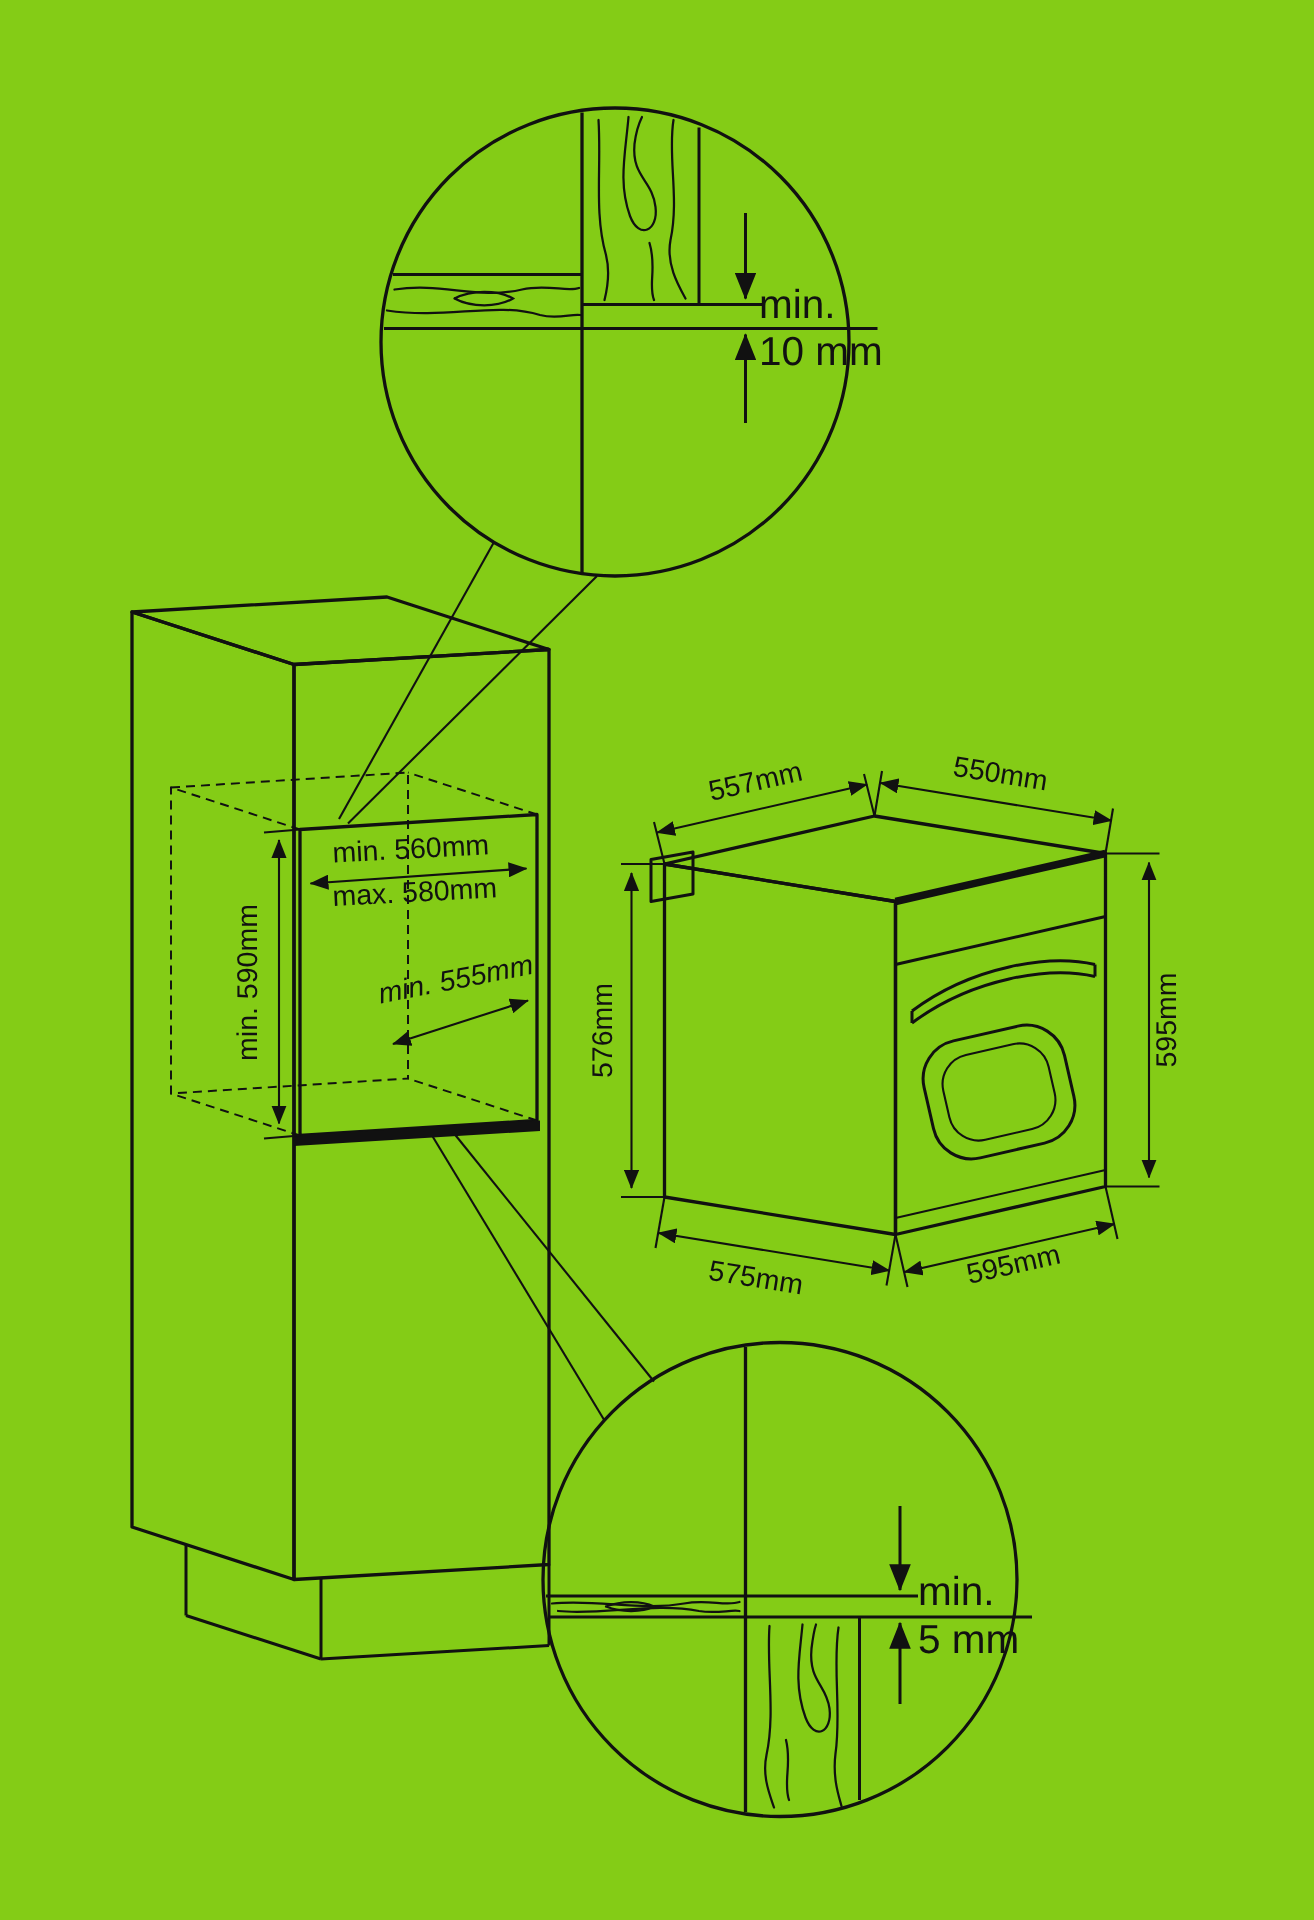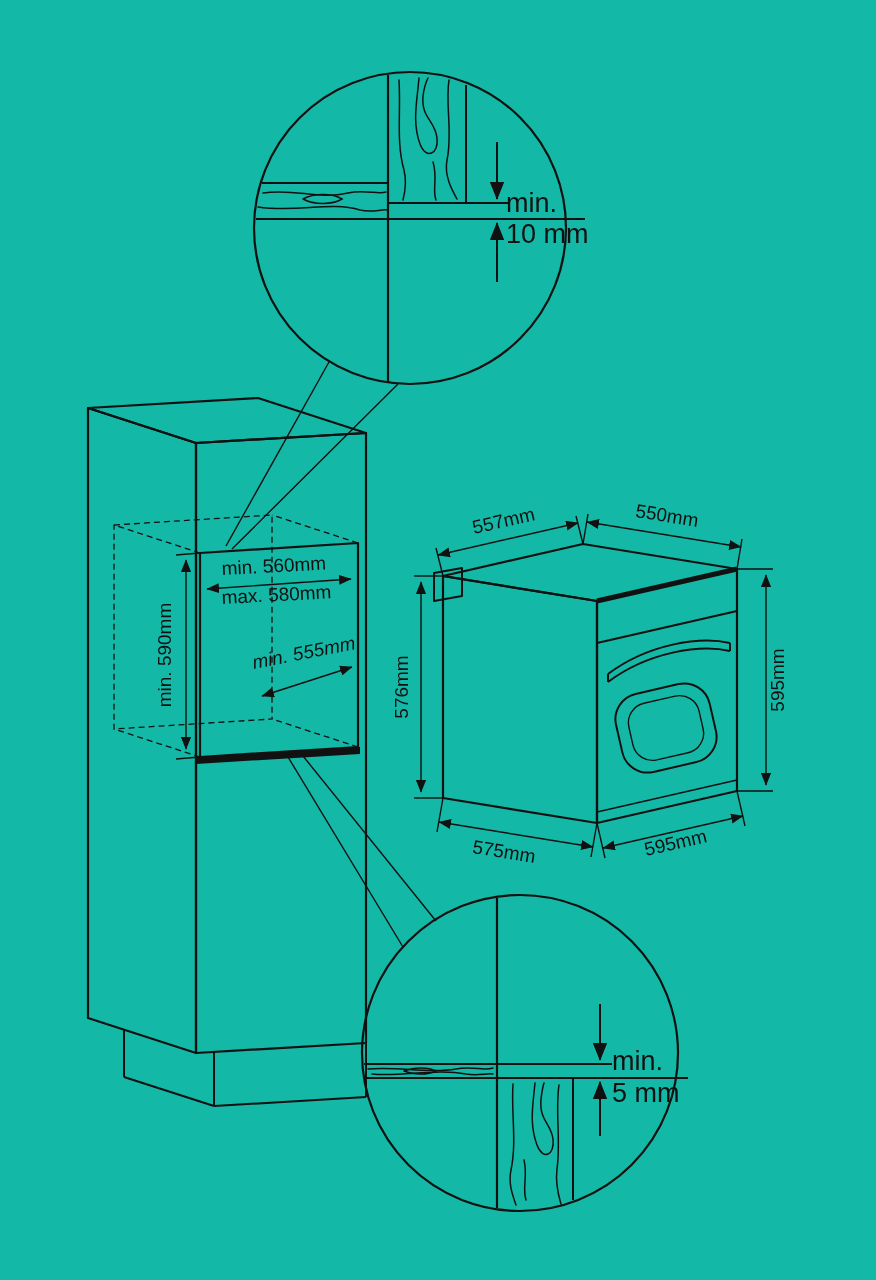--- a/index.html
+++ b/index.html
@@ -1,16 +1,16 @@
 <!DOCTYPE html>
 <html><head>
 <meta charset="utf-8">
 <style>
   html,body{margin:0;padding:0;background:#ffffff;}
-  .page{width:876px;height:1280px;position:relative;background:#14b8a6;overflow:hidden;}
+  .page{width:876px;height:1280px;position:relative;background:#84cc16;overflow:hidden;}
   svg{display:block;}
   .ln{stroke:#111;stroke-width:2;fill:none;stroke-linejoin:round;}
   .ln22{stroke:#111;stroke-width:2.2;fill:none;stroke-linejoin:round;}
   .ln-thick{stroke:#111;stroke-width:5;fill:none;}
   .thin{stroke:#111;stroke-width:1.4;fill:none;}
   .dash{stroke:#111;stroke-width:1.3;fill:none;stroke-dasharray:6 4;}
   .dim{stroke:#111;stroke-width:1.4;fill:none;}
   .dimc{stroke:#111;stroke-width:2;fill:none;}
   .grain{stroke:#111;stroke-width:1.5;fill:none;stroke-linecap:round;}
   .band{fill:#111;stroke:none;}

